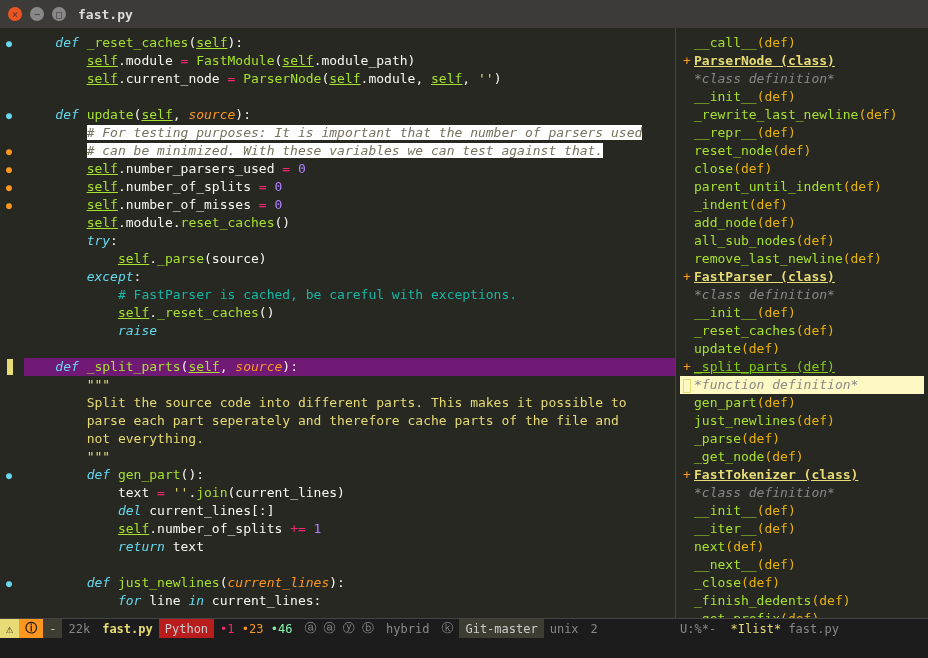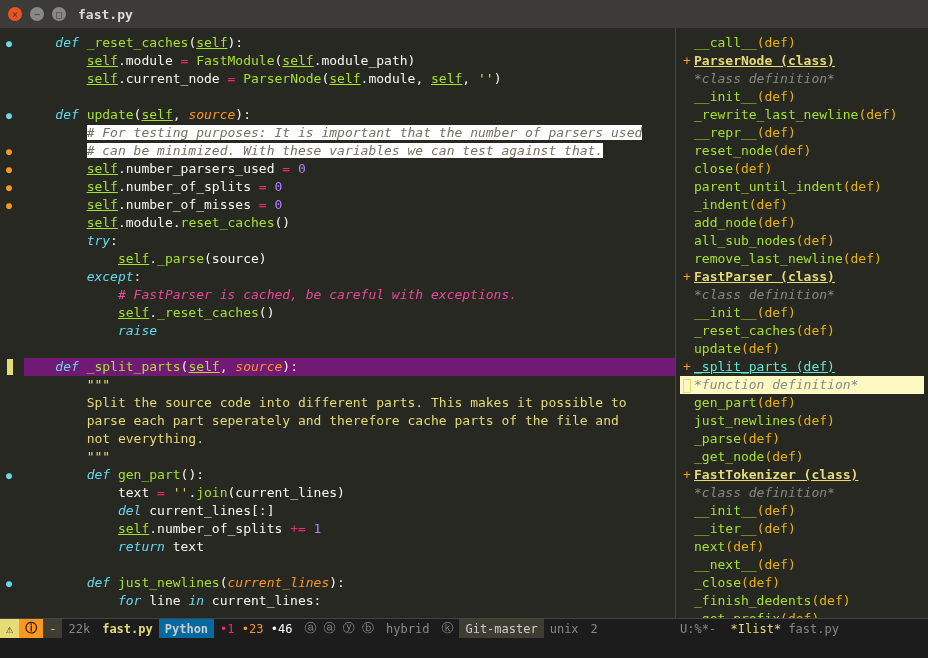--- a/index.html
+++ b/index.html
@@ -62,37 +62,37 @@
   overflow: hidden;
 }
 .line { height: 18px; }
 .line.hl { background: #701a75; }
 .kw { color: #66d9ef; font-style: italic; }
 .fn { color: #a6e22e; }
 .self { color: #a6e22e; text-decoration: underline; }
 .param { color: #fd971f; font-style: italic; }
 .str { color: #e6db74; }
 .num { color: #ae81ff; }
-.comment { color: #ec4899; font-style: italic; }
+.comment { color: #14b8a6; }
 .comment-hl { color: #75715e; font-style: italic; background: #ffffff; }
 .op { color: #f92672; }
 .call { color: #a6e22e; }
 .outline-pane {
   width: 252px;
   background: #272822;
   padding: 6px 4px;
   line-height: 18px;
   overflow: hidden;
   color: #a6e22e;
   white-space: pre;
 }
 .outline-pane .ol { height: 18px; display: flex; }
 .ol-mark { width: 14px; text-align: center; color: #fd971f; }
 .ol-class { color: #e6db74; text-decoration: underline; font-weight: bold; }
-.ol-def { color: #5eead4; text-decoration: underline; }
+.ol-def { color: #84cc16; text-decoration: underline; }
 .ol-star { color: #888; font-style: italic; }
 .ol-method { color: #a6e22e; }
 .ol-paren { color: #eab308; }
 .ol.hl { background: #fef9c3; }
 .cursor-box {
   display: inline-block; width: 8px; height: 14px;
   border: 1px solid #e6db74; vertical-align: middle;
 }
 .modeline {
   height: 20px;
@@ -107,24 +107,24 @@
 .modeline-right {
   width: 252px; display: flex; align-items: center;
   background: #1c1c1c; color: #888;
   border-top: 1px solid #444;
   padding: 0 4px;
 }
 .ml-seg { padding: 0 6px; display: flex; align-items: center; height: 100%; }
 .ml-warning { background: #e6db74; color: #1c1c1c; font-weight: bold; }
 .ml-mode { background: #3e3d32; color: #ccc; }
 .ml-file { color: #e6db74; font-weight: bold; }
-.ml-python { background: #0369a1; color: #ccc; font-weight: bold; }
+.ml-python { background: #b91c1c; color: #ccc; }
 .ml-red { color: #f92672; }
 .ml-orange { color: #fd971f; }
-.ml-blue { color: #ffffff; }
+.ml-blue { color: #86efac; }
 .ml-circle { color: #888; }
 .minibuffer { height: 20px; background: #1c1c1c; }
 </style>
 </head>
 <body>
 
 <div class="titlebar">
   <div class="win-controls">
     <div class="win-btn win-close">×</div>
     <div class="win-btn win-min">−</div>

